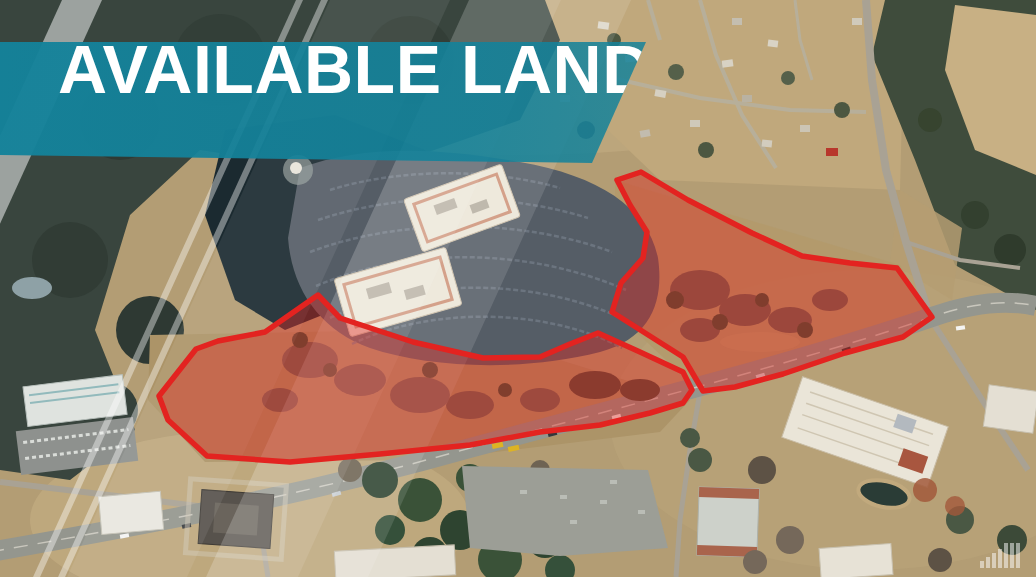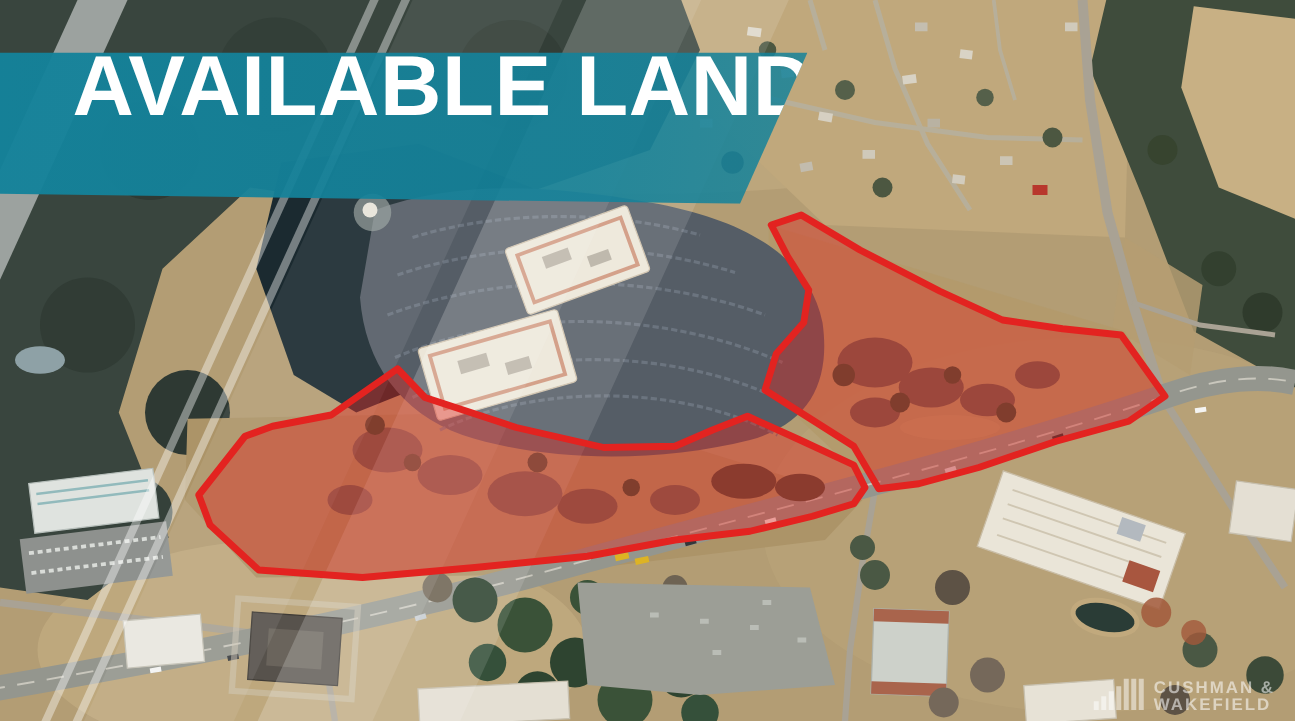--- a/index.html
+++ b/index.html
@@ -284,19 +284,15 @@
   <div class="watermark">
     <div class="wm-icon">
       <span style="height:7px"></span>
         <span style="height:11px"></span>
         <span style="height:15px"></span>
       <span style="height:19px"></span>
         <span style="height:25px"></span>
         <span style="height:25px"></span>
       <span style="height:25px"></span>
     </div>
-    <div class="wm-text">
-      <div>CUSHMAN &amp;</div>
-      <div>WAKEFIELD</div>
-    </div>
   </div>
 
 </div>
 
 </body></html>

